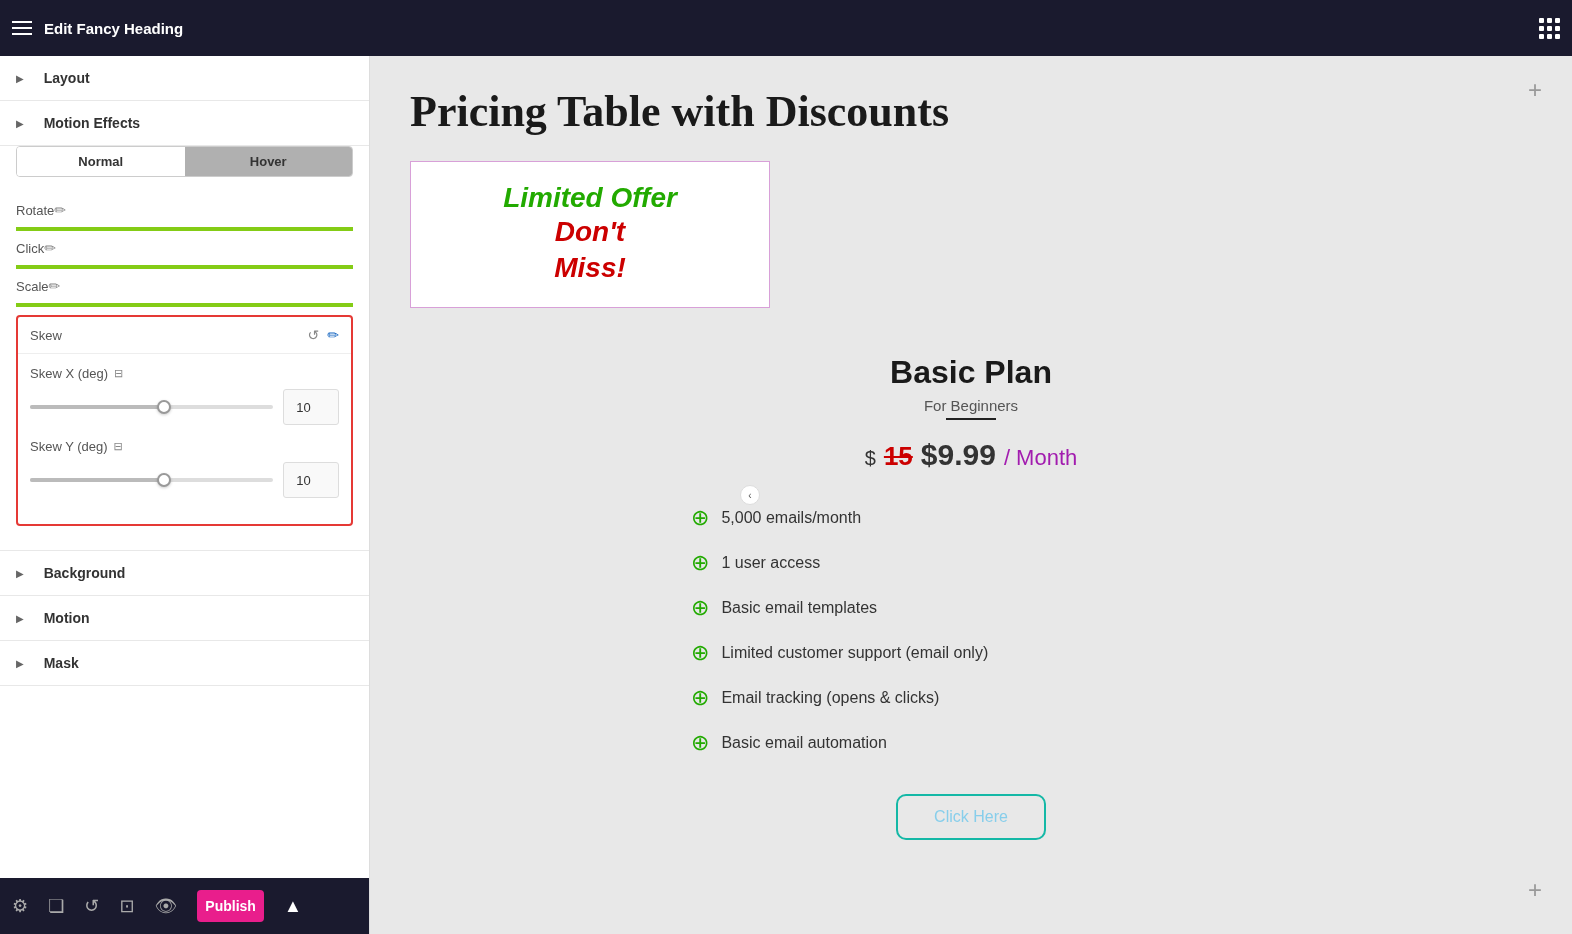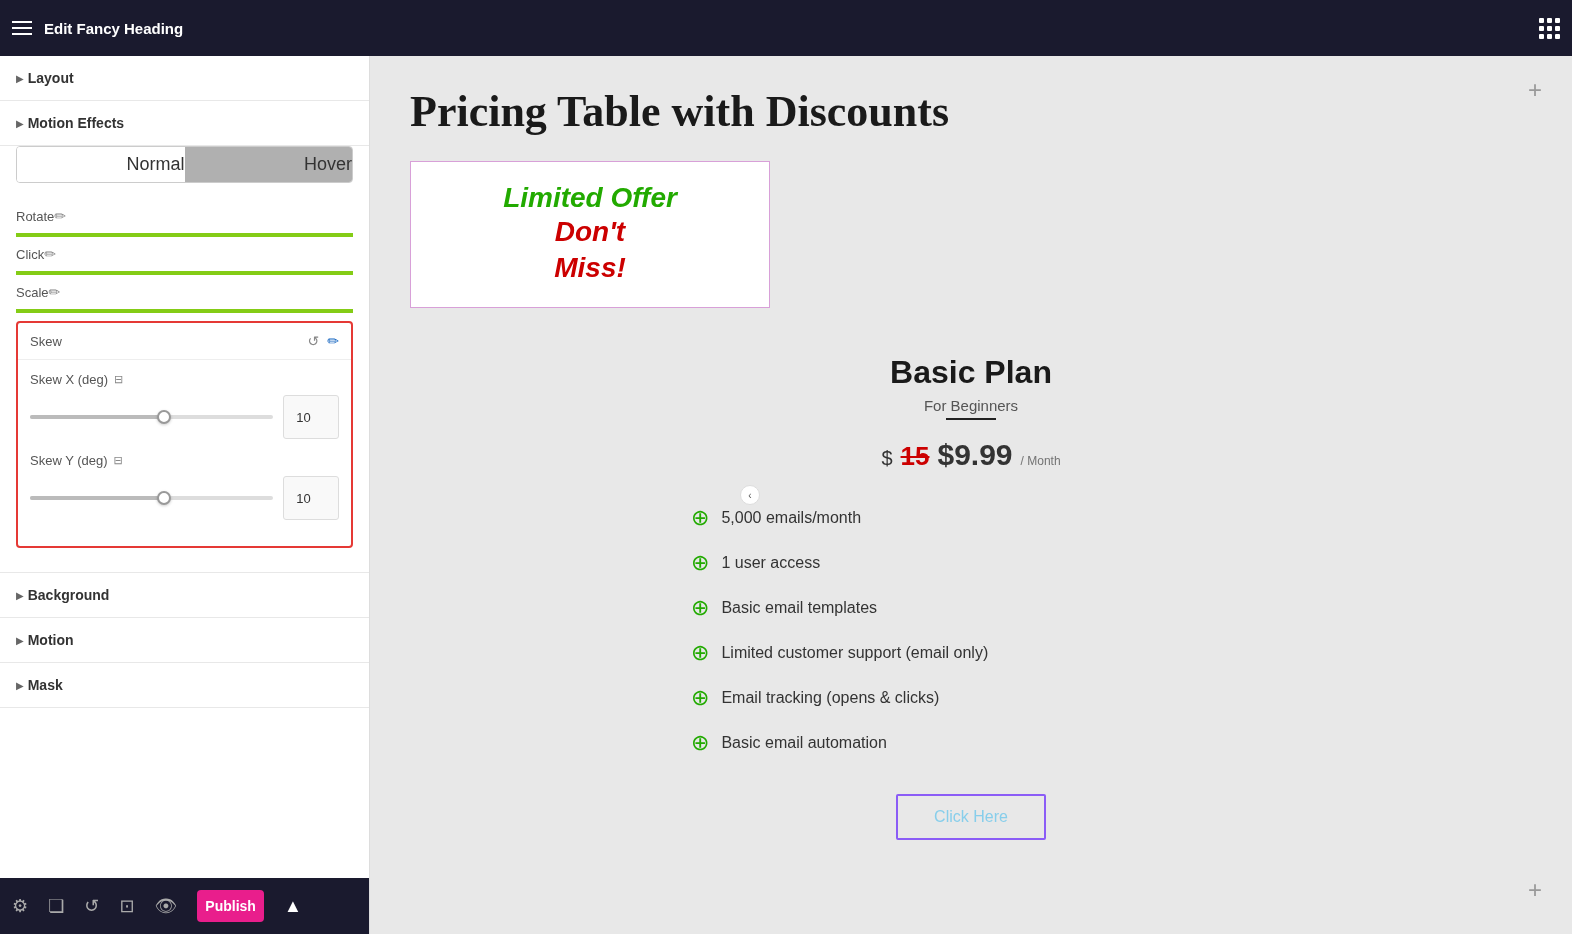--- a/index.html
+++ b/index.html
@@ -23,38 +23,38 @@
 
     
     .left-panel {
       width: 370px; background: #fff; flex-shrink: 0; display: flex; flex-direction: column;
       border-right: 1px solid #ddd; overflow-y: auto; overflow-x: hidden;
     }
 
     
     .section-row {
       display: flex; align-items: center; padding: 14px 16px;
-      border-bottom: 1px solid #e8e8e8; cursor: pointer; gap: 4px;
+      border-bottom: 1px solid #e8e8e8; cursor: pointer; gap: 20px;
     }
     .section-label { font-size: 14px; font-weight: 600; color: #333; }
     .arrow-icon { font-size: 10px; color: #666; }
     .arrow-right::before { content: '▶'; }
     .arrow-down::before { content: '▼'; }
 
     
     .transform-section { border-bottom: 1px solid #e8e8e8; }
     .transform-header {
       display: flex; align-items: center; padding: 14px 16px; cursor: pointer; gap: 8px;
     }
     .transform-content { padding: 0 16px 16px; }
 
     
     .tab-group { display: flex; border: 1px solid #ccc; border-radius: 4px; overflow: hidden; margin-bottom: 16px; }
     .tab-btn {
-      flex: 1; padding: 7px 0; text-align: right; font-size: 18px; font-weight: 400;
+      flex: 1; padding: 7px 0; text-align: center; font-size: 13px; font-weight: 700;
       cursor: pointer; background: #fff; color: #333; border: none; outline: none;
     }
     .tab-btn.active { background: #b0b0b0; color: #333; }
 
     
     .prop-row {
       display: flex; align-items: center; 
       padding: 9px 0; border-bottom: 4px solid #84cc16;
     }
     .prop-label { font-size: 13px; color: #555; }
@@ -85,21 +85,21 @@
     .slider-track {
       flex: 1; height: 4px; background: #ddd; border-radius: 2px; position: relative; cursor: pointer;
     }
     .slider-fill { height: 4px; background: #bbb; border-radius: 2px; }
     .slider-thumb {
       width: 14px; height: 14px; background: white; border: 2px solid #999;
       border-radius: 50%; position: absolute; top: -5px; cursor: grab;
       box-shadow: 0 1px 3px rgba(0,0,0,0.2);
     }
     .slider-input {
-      width: 56px; height: 44px; border: 1px solid #ddd; border-radius: 3px;
+      width: 56px; height: 36px; border: 1px solid #ddd; border-radius: 3px;
       text-align: center; font-size: 13px; color: #333; background: #f9f9f9;
     }
 
     
     .bottom-toolbar {
       height: 56px; background: #1a1a2e; display: flex; align-items: center;
       padding: 0 12px; gap: 20px; flex-shrink: 0;
     }
     .toolbar-icon { cursor: pointer; color: #aaa; font-size: 18px; }
     .publish-btn {
@@ -126,34 +126,34 @@
     }
     .banner-line1 { font-size: 28px; font-weight: 800; color: #22aa00; font-style: italic; }
     .banner-line2 { font-size: 28px; font-weight: 800; color: #cc0000; font-style: italic; line-height: 1.3; }
     .plan-name { font-size: 32px; font-weight: 700; color: #1a1a1a; text-align: center; margin-bottom: 6px; }
     .plan-sub { font-size: 15px; color: #555; text-align: center; margin-bottom: 4px; }
     .plan-divider { width: 50px; border: none; border-top: 2px solid #222; margin: 0 auto 18px; }
     .price-row { display: flex; align-items: baseline; justify-content: center; gap: 8px; margin-bottom: 24px; }
     .currency { font-size: 20px; color: #333; }
     .old-price { font-size: 26px; color: #cc0000; text-decoration: line-through; font-weight: 600; }
     .new-price { font-size: 30px; color: #333; font-weight: 600; }
-    .per-month { font-size: 12px; color: #737373; }
+    .per-month { font-size: 22px; color: #a21caf; }
 
     
     .features-list { list-style: none; margin-bottom: 28px; }
     .features-list li {
       display: flex; align-items: center; gap: 12px; padding: 9px 0;
       font-size: 16px; color: #333; border-bottom: 1px solid transparent;
     }
     .check-icon { color: #22aa00; font-size: 22px; flex-shrink: 0; }
 
     
     .cta-btn {
-      display: block; margin: 0 auto; border: 2px solid #8b5cf6; background: transparent;
-      color: #87ceeb; padding: 12px 36px; font-size: 16px; cursor: pointer; border-radius: 2px;
+      display: block; margin: 0 auto; border: 2px solid #14b8a6; background: transparent;
+      color: #87ceeb; padding: 12px 36px; font-size: 16px; cursor: pointer; border-radius: 10px;
     }
 
     
     .collapse-arrow {
       position: absolute; right: -10px; top: 50%; transform: translateY(-50%);
       background: white; border: 1px solid #ddd; border-radius: 50%; width: 20px; height: 20px;
       display: flex; align-items: center; justify-content: center; font-size: 10px;
       cursor: pointer; z-index: 10; color: #555;
     }
   </style>

